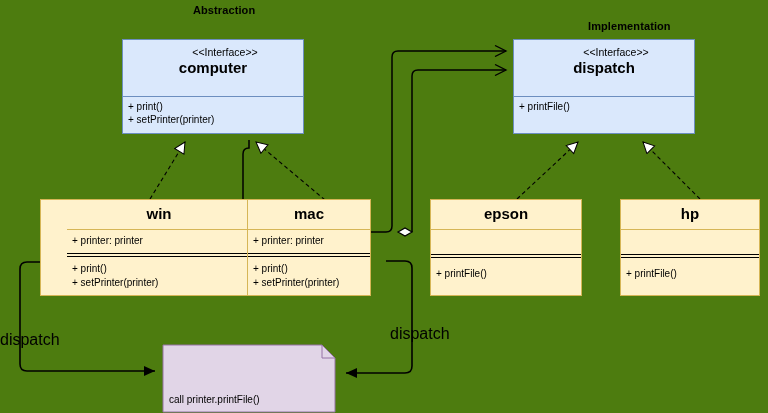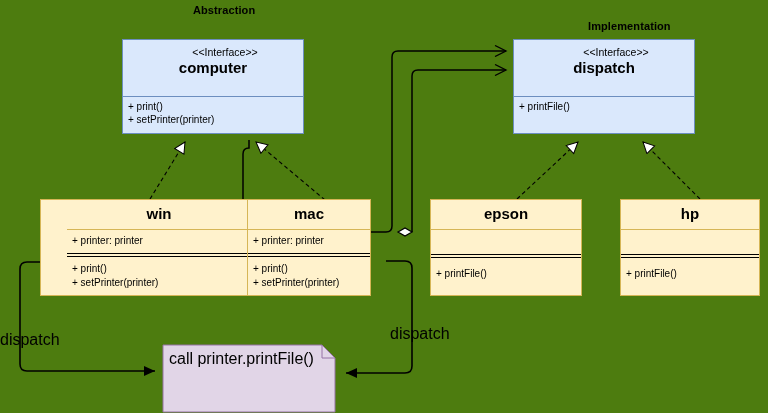--- a/index.html
+++ b/index.html
@@ -75,23 +75,24 @@
   .member {
     font-size: 10px;
     color: #000000;
     padding: 3px 0 0 5px;
     line-height: 1.32;
     white-space: nowrap;
   }
   .member-line { display: block; }
   .note-text {
     position: absolute;
-    font-size: 16px;
-    color: #000000;
-    white-space: nowrap;
+    font-size: 10px;
+    color: #000000;
+    white-space: nowrap;
+    margin-top: 44px;
   }
   .edge-label {
     position: absolute;
     font-size: 16px;
     color: #000000;
     white-space: nowrap;
   }
 </style>
 </head>
 <body>

